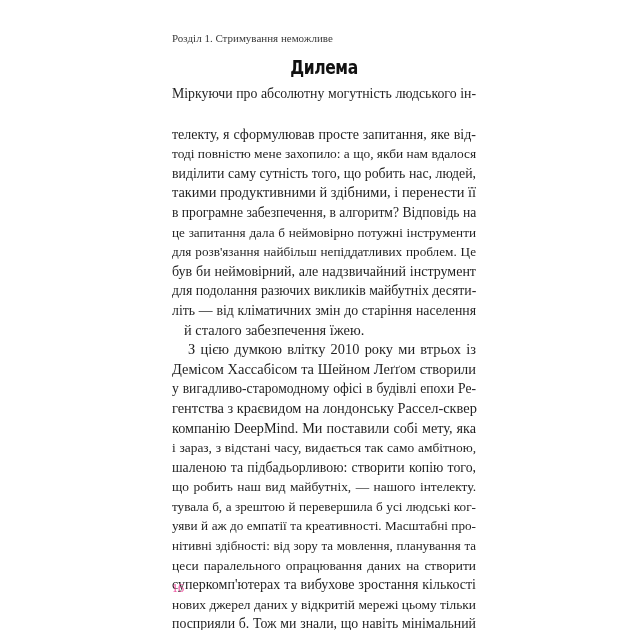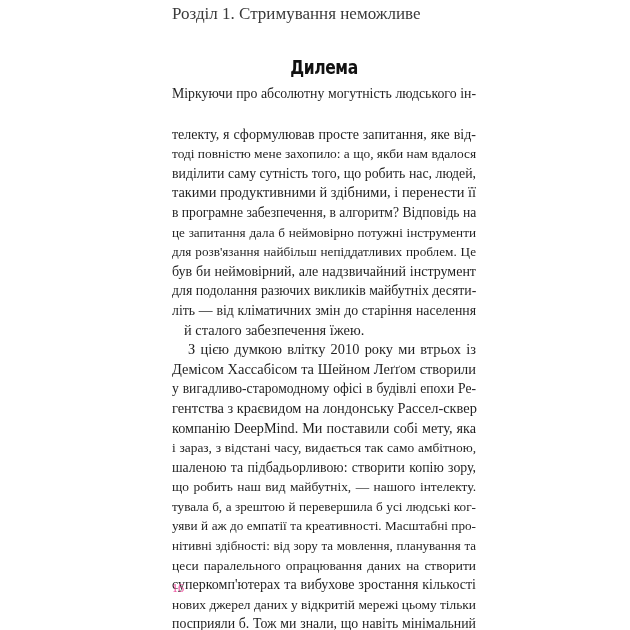--- a/index.html
+++ b/index.html
@@ -17,24 +17,24 @@
     }
     .page {
       position: absolute;
       left: 172px;
       top: 0;
       width: 304px;
       height: 630px;
     }
     .running-header {
       position: absolute;
-      top: 4px;
+      top: 32px;
       left: 0;
       font-family: "Liberation Serif", "DejaVu Serif", serif;
-      font-size: 17px;
+      font-size: 11px;
       color: #3a3a3a;
       white-space: nowrap;
     }
     .section-title {
       position: absolute;
       top: 56px;
       left: 0;
       width: 304px;
       text-align: center;
       font-family: "DejaVu Sans", "Liberation Sans", sans-serif;
@@ -102,21 +102,21 @@
       <span class="line last" style="display: block; margin-left: 12px;">й сталого забезпечення їжею.</span>
     </div>
 
     <div>
       <span class="line indent" style="display: block;">З цією думкою влітку 2010 року ми втрьох із</span>
       <span class="line" style="display: block;">Демісом Хассабісом та Шейном Леґґом створили</span>
       <span class="line" style="display: block; font-size: 13.6px;">у вигадливо-старомодному офісі в будівлі епохи Ре-</span>
       <span class="line" style="display: block;">гентства з краєвидом на лондонську Рассел-сквер</span>
       <span class="line" style="display: block; font-size: 14.2px;">компанію DeepMind. Ми поставили собі мету, яка</span>
       <span class="line" style="display: block; font-size: 13.4px;">і зараз, з відстані часу, видається так само амбітною,</span>
-      <span class="line" style="display: block; font-size: 13.8px;">шаленою та підбадьорливою: створити копію зору,</span>
+      <span class="line" style="display: block; font-size: 13.8px;">шаленою та підбадьорливою: створити копію того,</span>
       <span class="line" style="display: block; font-size: 13.4px;">що робить наш вид майбутніх, — нашого інтелекту.</span>
     </div>
 
     <div>
       <span class="line" style="display: block; font-size: 13.2px;">тувала б, а зрештою й перевершила б усі людські ког-</span>
       <span class="line" style="display: block; font-size: 13.2px;">уяви й аж до емпатії та креативності. Масштабні про-</span>
       <span class="line" style="display: block; font-size: 13px;">нітивні здібності: від зору та мовлення, планування та</span>
       <span class="line" style="display: block; font-size: 13.4px;">цеси паралельного опрацювання даних на створити</span>
       <span class="line" style="display: block; font-size: 14px;">суперкомп'ютерах та вибухове зростання кількості</span>
       <span class="line" style="display: block; font-size: 13.4px;">нових джерел даних у відкритій мережі цьому тільки</span>

